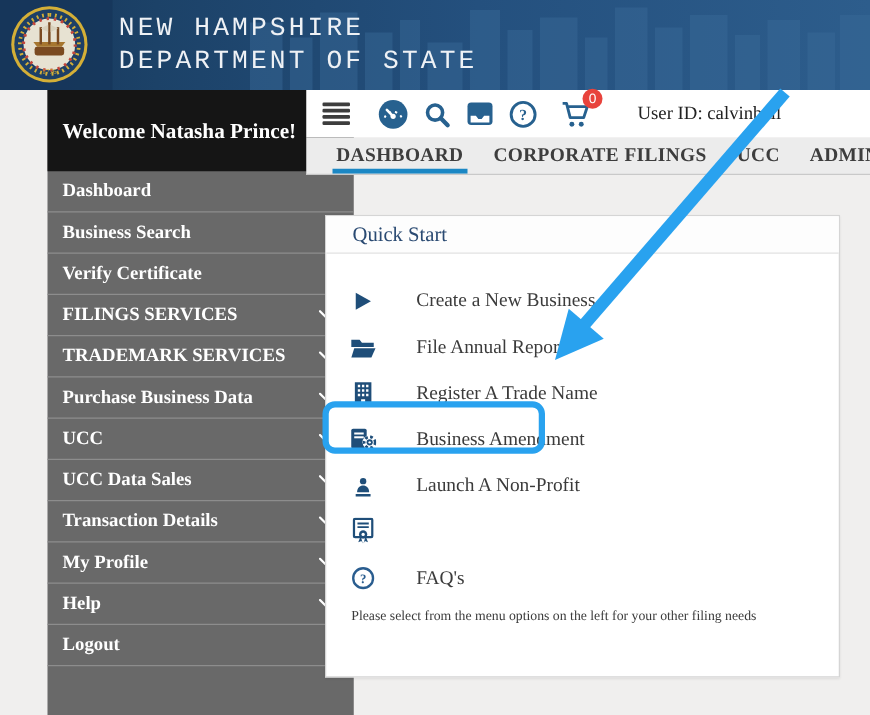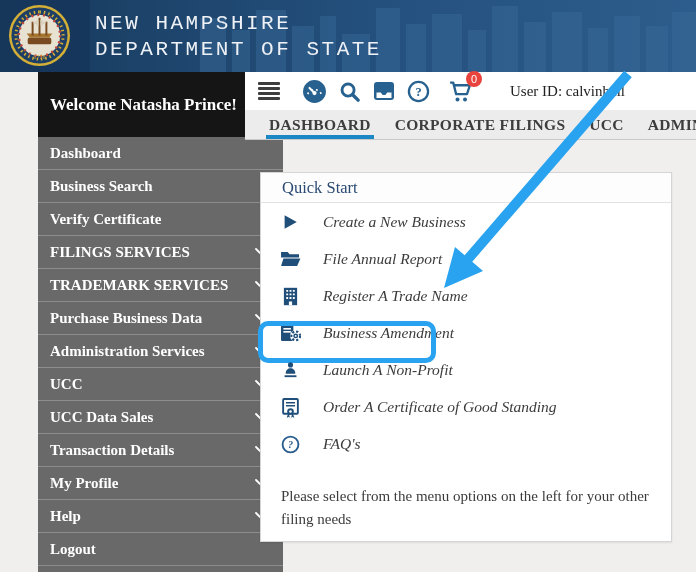--- a/index.html
+++ b/index.html
@@ -40,26 +40,26 @@
   .tab { font-size:15.5px; font-weight:bold; color:#3d3d3d; letter-spacing:.3px;
     display:flex; align-items:center; position:relative; cursor:pointer; }
   .tab.active::after { content:""; position:absolute; left:-3px; right:-3px; bottom:0; height:4px; background:#1b87c4; }
 
   .content { position:relative; width:529px; height:432px; }
   .card { position:absolute; left:15px; top:32px; width:412px; height:370px; background:#fff;
     border:1px solid #d5d5d5; box-shadow:0 1px 2px rgba(0,0,0,.08); }
   .card-header { height:30px; border-bottom:1px solid #e2e2e2; background:#fdfdfd;
     display:flex; align-items:center; padding-left:21px; font-size:16.5px; color:#2a4a72; }
   .card-body { padding-top:10px; }
-  .qs-row { position:relative; height:37px; display:flex; align-items:flex-start; gap:22px; padding-left:18px; cursor:pointer;font-style:italic; }
+  .qs-row { position:relative; height:37px; display:flex; align-items:flex-end; gap:32px; padding-left:18px; cursor:pointer; }
   .qs-row .qs-icon { width:22px; display:flex; justify-content:center; }
   .qs-label { font-size:15.5px; color:#3b3b3b; }
   .highlight-box { position:absolute; left:-3px; top:-3px; width:178px; height:42px;
     border:5px solid #29a2ef; border-radius:10px; pointer-events:none; }
-  .qs-note { margin:13px 20px 0 20px; width:376px; font-size:15px; color:#3b3b3b; line-height:1.55; }
+  .qs-note { margin:13px 20px 0 20px; width:376px; font-size:11px; color:#3b3b3b; line-height:1.55; }
 
   .arrow-overlay { position:absolute; left:0; top:0; width:696px; height:572px; pointer-events:none; z-index:40; }
 </style>
 </head>
 <body>
 
 <div class="page">
 
   <header class="masthead">
     <svg class="skyline" viewBox="0 0 696 72">
@@ -138,28 +138,20 @@
         </div>
       <div class="nav-item">
           <span>Purchase Business Data</span>
         <span class="chev">
             <svg width="14" height="8" viewBox="0 0 14 8">
               <path d="M1 1l6 6 6-6" fill="none" stroke="#fff" stroke-width="1.8" stroke-linecap="round"></path>
             </svg>
           </span>
         </div>
       <div class="nav-item">
-          <span>Administration Services</span>
-        <span class="chev">
-            <svg width="14" height="8" viewBox="0 0 14 8">
-              <path d="M1 1l6 6 6-6" fill="none" stroke="#fff" stroke-width="1.8" stroke-linecap="round"></path>
-            </svg>
-          </span>
-        </div>
-      <div class="nav-item">
           <span>UCC</span>
         <span class="chev">
             <svg width="14" height="8" viewBox="0 0 14 8">
               <path d="M1 1l6 6 6-6" fill="none" stroke="#fff" stroke-width="1.8" stroke-linecap="round"></path>
             </svg>
           </span>
         </div>
       <div class="nav-item">
           <span>UCC Data Sales</span>
         <span class="chev">
@@ -315,21 +307,20 @@
           <div class="qs-row">
             <span class="qs-icon">
               <svg width="17" height="21" viewBox="0 0 18 22">
                   <rect x="1.2" y="1" width="15.6" height="15.5" rx="1" fill="none" stroke="#1f4e79" stroke-width="2"></rect>
                   <path stroke="#1f4e79" stroke-width="1.6" d="M4.2 5h9.6M4.2 8h9.6" fill="none"></path>
                   <path d="M6.9 15.5l-2 5.4 2.6-1.2 1.2 2.1zM11.1 15.5l2 5.4-2.6-1.2-1.2 2.1z" fill="#1f4e79"></path>
                   <circle cx="9" cy="14.2" r="3.5" fill="#1f4e79"></circle>
                   <circle cx="9" cy="14.2" r="1.4" fill="#fff"></circle>
                 </svg>
               </span>
-            <span class="qs-label">Order A Certificate of Good Standing</span>
           </div>
 
           <div class="qs-row">
             <span class="qs-icon">
               <svg width="19" height="19" viewBox="0 0 24 24">
                   <circle cx="12" cy="12" r="10" fill="none" stroke="#2a5d8f" stroke-width="2.4"></circle>
                   <text x="12" y="16.6" text-anchor="middle" font-size="13" font-weight="bold" fill="#2a5d8f" font-family="Liberation Serif, serif">?</text>
                 </svg>
               </span>
             <span class="qs-label">FAQ's</span>

